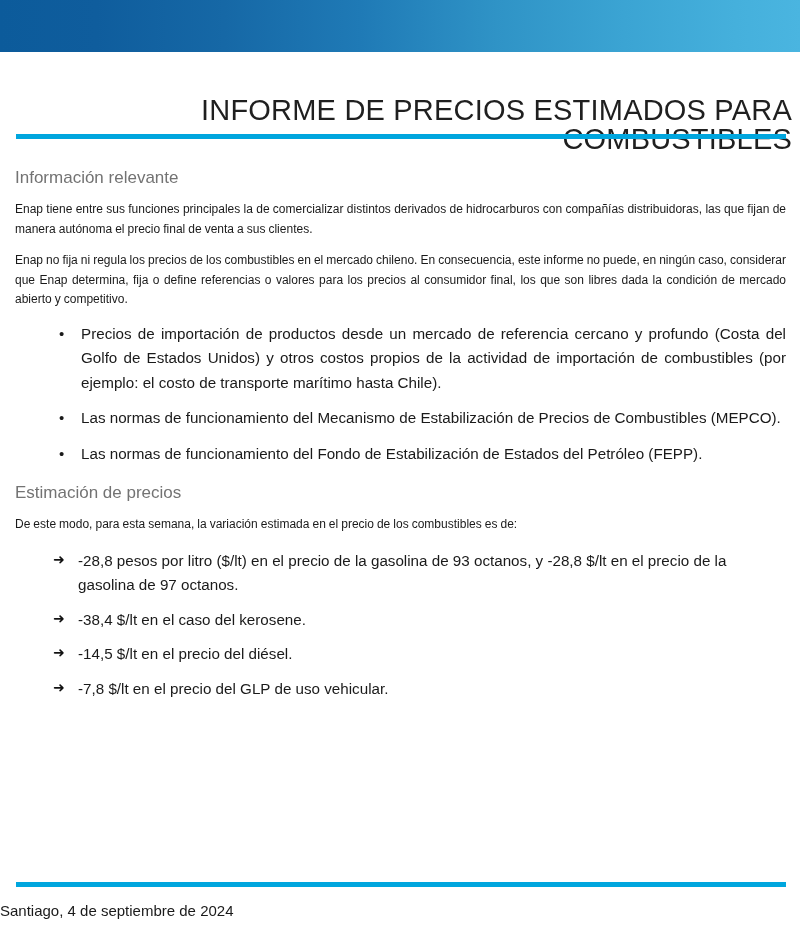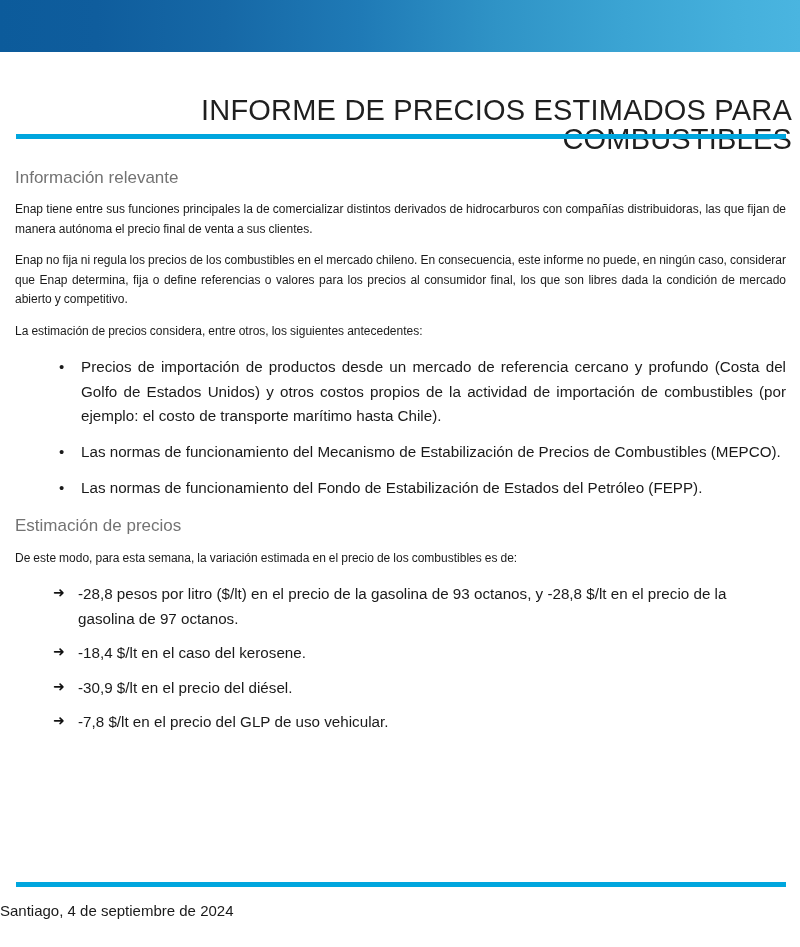--- a/index.html
+++ b/index.html
@@ -155,21 +155,20 @@
 <h1 class="doc-title">INFORME DE PRECIOS ESTIMADOS PARA COMBUSTIBLES</h1>
 
 <div class="rule-top"></div>
 
 <div class="content">
 
   <div class="section-heading">Información relevante</div>
 
   <p class="para">Enap tiene entre sus funciones principales la de comercializar distintos derivados de hidrocarburos con compañías distribuidoras, las que fijan de manera autónoma el precio final de venta a sus clientes.</p>
   <p class="para">Enap no fija ni regula los precios de los combustibles en el mercado chileno. En consecuencia, este informe no puede, en ningún caso, considerar que Enap determina, fija o define referencias o valores para los precios al consumidor final, los que son libres dada la condición de mercado abierto y competitivo.</p>
-  <p class="para last">La estimación de precios considera, entre otros, los siguientes antecedentes:</p>
 
   <ul class="bullets">
     <li>
       <span class="marker">•</span>
       <span>Precios de importación de productos desde un mercado de referencia cercano y profundo (Costa del Golfo de Estados Unidos) y otros costos propios de la actividad de importación de combustibles (por ejemplo: el costo de transporte marítimo hasta Chile).</span>
     </li>
     <li>
       <span class="marker">•</span>
       <span>Las normas de funcionamiento del Mecanismo de Estabilización de Precios de Combustibles (MEPCO).</span>
     </li>
@@ -183,25 +182,25 @@
 
   <p class="para last">De este modo, para esta semana, la  variación estimada en el precio de los combustibles es de:</p>
 
   <ul class="arrows">
     <li>
       <span class="marker">➜</span>
       <span>-28,8 pesos por litro ($/lt) en el precio de la gasolina de 93 octanos, y -28,8 $/lt en el precio de la gasolina de 97 octanos.</span>
     </li>
     <li>
       <span class="marker">➜</span>
-      <span>-18,4 $/lt en el caso del kerosene.</span>
-    </li>
-    <li>
-      <span class="marker">➜</span>
-      <span>-30,9 $/lt en el precio del diésel.</span>
+      <span>-38,4 $/lt en el caso del kerosene.</span>
+    </li>
+    <li>
+      <span class="marker">➜</span>
+      <span>-14,5 $/lt en el precio del diésel.</span>
     </li>
     <li>
       <span class="marker">➜</span>
       <span>-7,8 $/lt en el precio del GLP de uso vehicular.</span>
     </li>
   </ul>
 
 </div>
 
 <div class="rule-bottom"></div>

